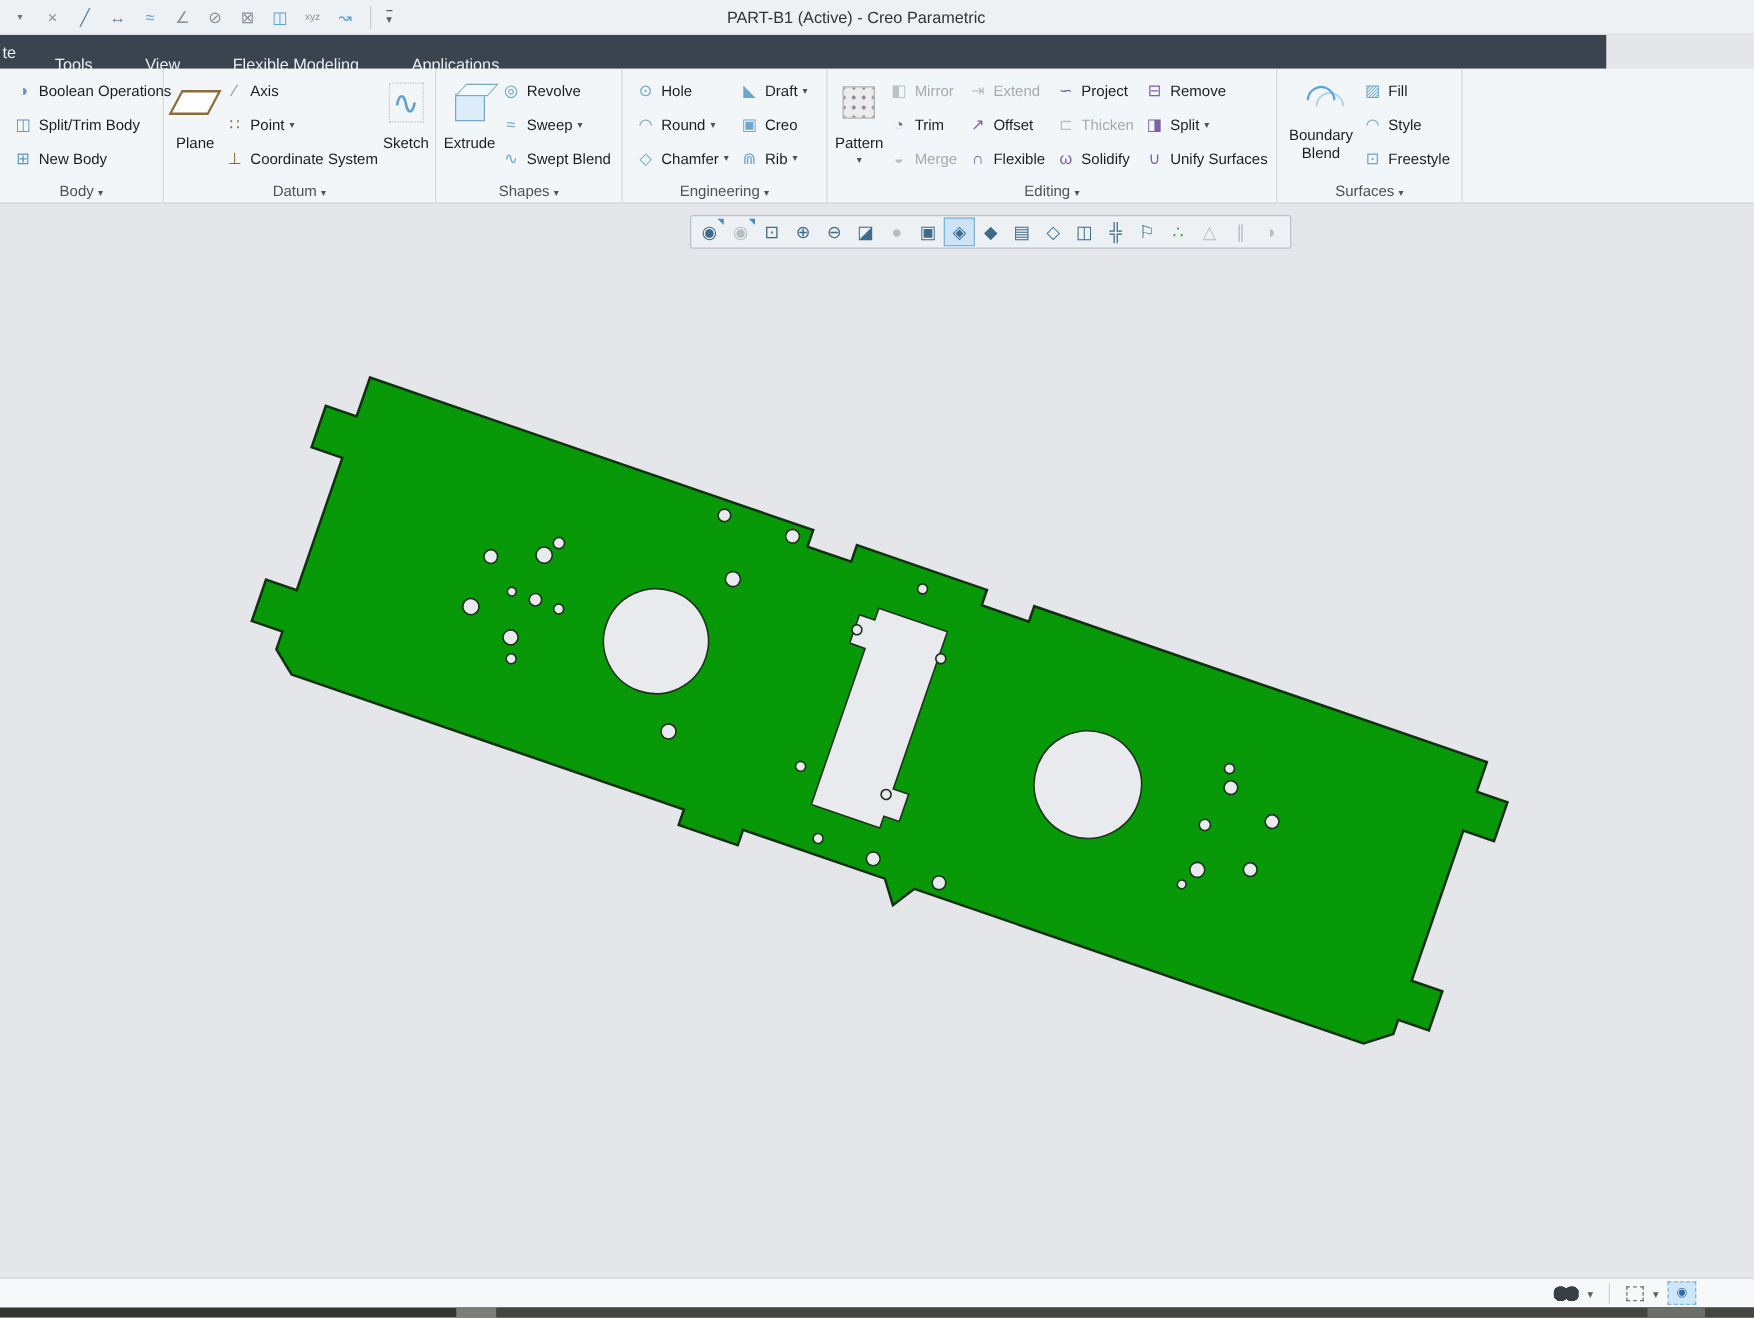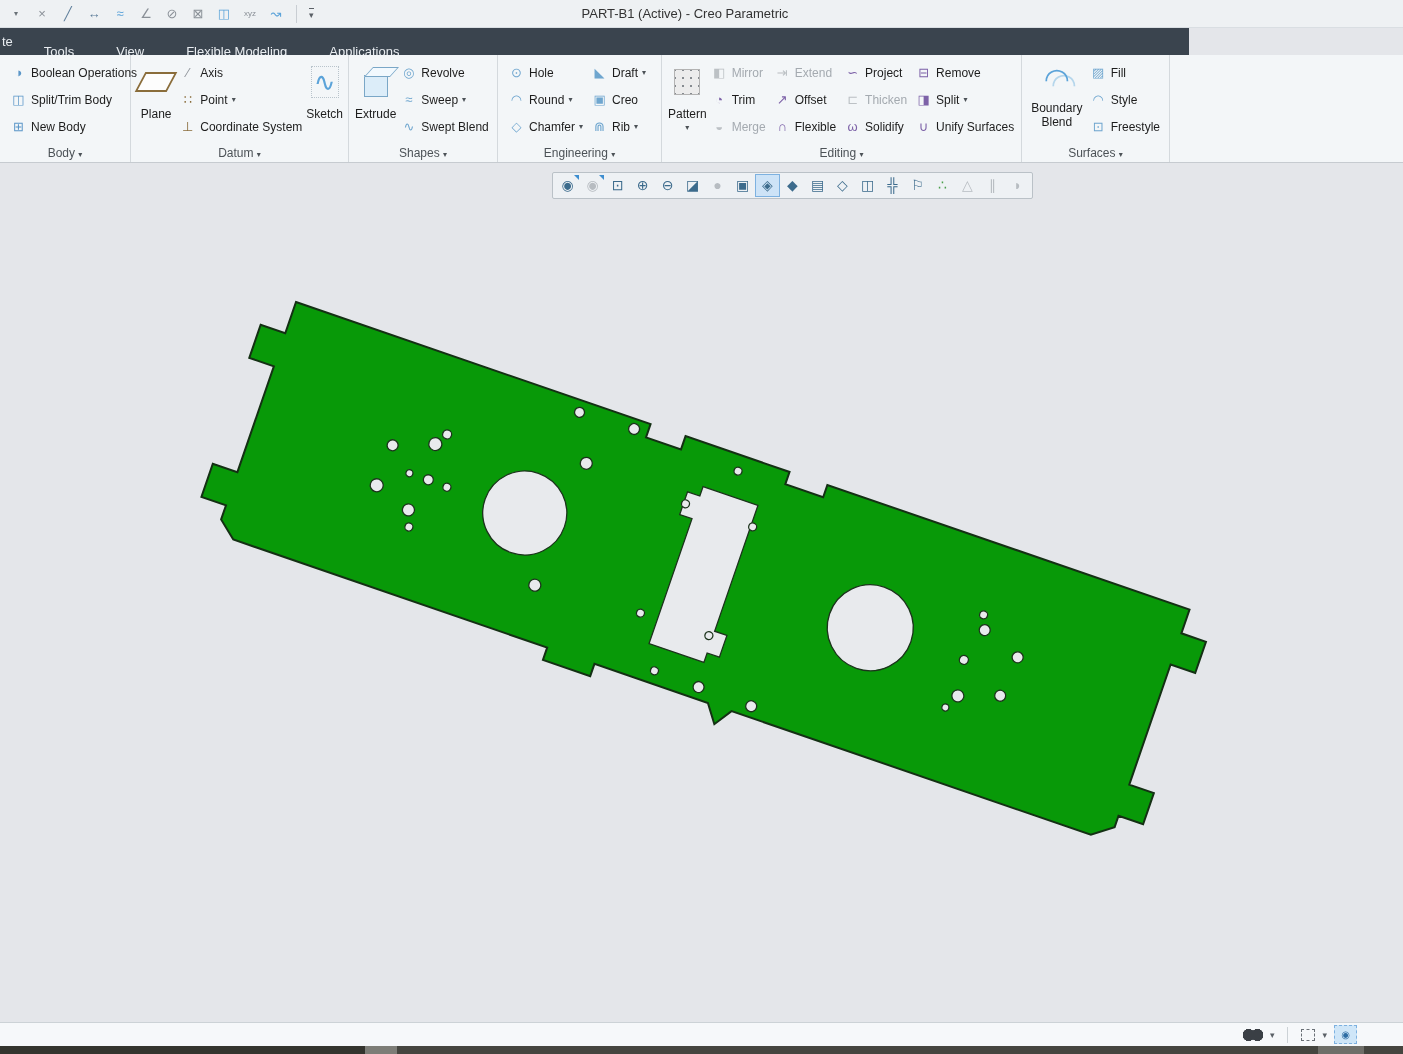--- a/index.html
+++ b/index.html
@@ -13,21 +13,21 @@
   .qa-ic { font-size:13px; color:#5f7f9b; width:16px; text-align:center; cursor:default; }
   .qa-ic.gray { color:#8a9097; }
   .qa-ic.blue { color:#5ba3d9; }
   .qa-ic.tiny { font-size:8px; color:#6a7278; }
   .qa-sep { width:1px; height:18px; background:#c9ced3; margin:0 2px; }
   .qa-fly { font-size:9px; color:#5a6066; border-top:1px solid #5a6066; line-height:10px; padding-top:1px; }
   .win-title { position:absolute; left:50%; top:0; transform:translateX(-58%);
     line-height:28px; font-size:13px; color:#333; white-space:nowrap; }
 
   
-  .tabbar { position:absolute; left:0; top:28px; width:1189px; height:27px;
+  .tabbar { position:absolute; left:0; top:28px; width:1285px; height:27px;
     background:#3a444e; display:flex; align-items:stretch;text-align:right; }
   .tab { color:#e9edf1; font-size:13px; line-height:27px; padding:10px 21px; cursor:default; }
   .tab.partial { padding:0 10px 0 2px; }
 
   
   .ribbon { position:absolute; left:0; top:55px; width:1403px; height:108px;
     background:#f3f6f8; border-bottom:1px solid #c6cbd0; display:flex; }
   .rgroup { position:relative; border-right:1px solid #d4d9dd; padding:4px 5px 20px 6px;
     display:flex; align-items:flex-start; }
   .glab { position:absolute; bottom:2px; left:0; right:0; text-align:center;

